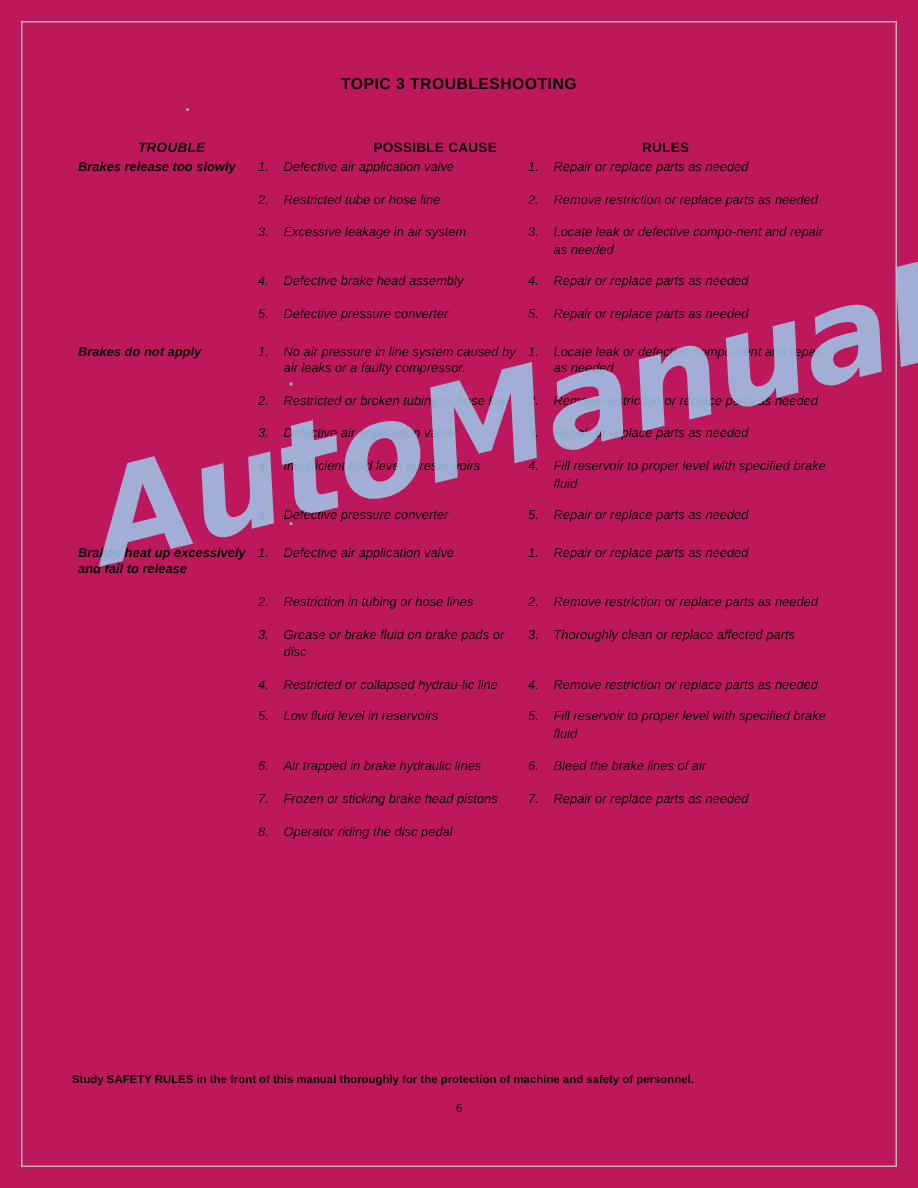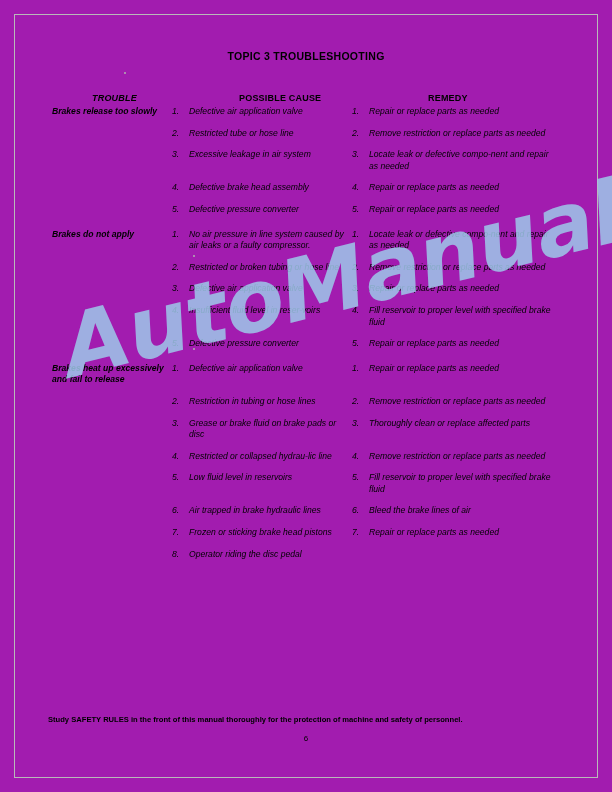--- a/index.html
+++ b/index.html
@@ -13,21 +13,21 @@
     font-family: "Liberation Sans", sans-serif;
     color: #000000;
     position: relative;
     overflow: hidden;
   }
   .page {
     position: absolute;
     left: 0; top: 0;
     width: 612px;
     height: 792px;
-    background: #a21caf;
+    background: #be185d;
   }
   .border-frame {
     position: absolute;
     left: 14px;
     top: 14px;
     width: 584px;
     height: 764px;
     border: 1px solid #b9b9b9;
     box-sizing: border-box;
   }
@@ -42,21 +42,21 @@
     letter-spacing: 0.3px;
   }
   
   .col-head {
     position: absolute;
     font-size: 9px;
     font-weight: bold;
     letter-spacing: 0.2px;
   }
   .head-trouble { left: 92px; top: 93px; font-style: italic; }
-  .head-cause   { left: 239px; top: 93px; text-align: center; }
+  .head-cause   { left: 249px; top: 93px; text-align: center; }
   .head-remedy  { left: 428px; top: 93px; }
 
   
   .content {
     position: absolute;
     left: 0;
     top: 106px;
     width: 612px;
   }
   .group {
@@ -163,21 +163,21 @@
   <div class="border-frame"></div>
 
   <div class="speck" style="left:124px;top:72px;"></div>
   <div class="speck" style="left:193px;top:255px;"></div>
   <div class="speck" style="left:193px;top:348px;"></div>
 
   <div class="doc-title">TOPIC 3 TROUBLESHOOTING</div>
 
   <div class="col-head head-trouble">TROUBLE</div>
   <div class="col-head head-cause">POSSIBLE CAUSE</div>
-  <div class="col-head head-remedy">REMEDY</div>
+  <div class="col-head head-remedy">RULES</div>
 
   <div class="content" id="content">
       <div class="group">
         <div class="row">
           <div class="c-trouble">Brakes release too slowly</div>
           <div class="c-cause">
             <div class="num">1.</div>
             <div class="txt">Defective air application valve</div>
           </div>
           <div class="c-remedy">

